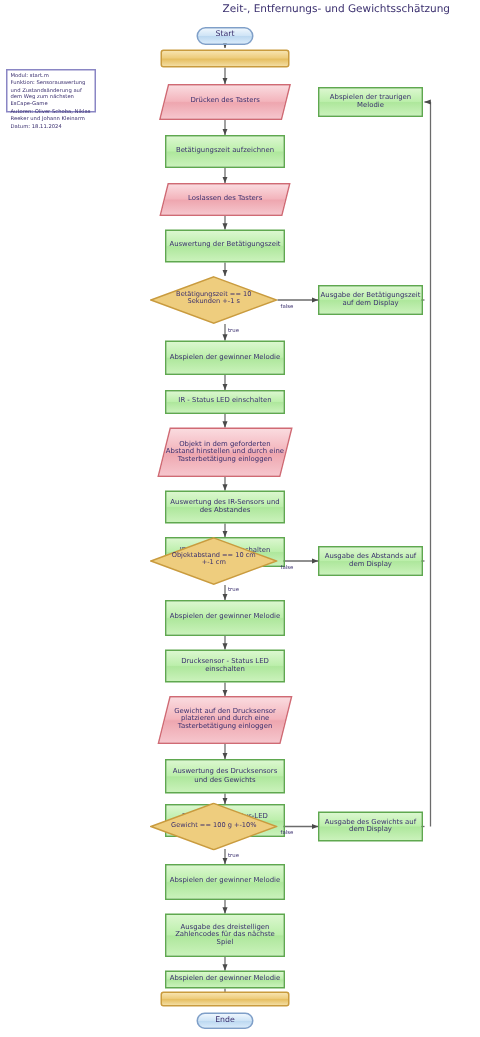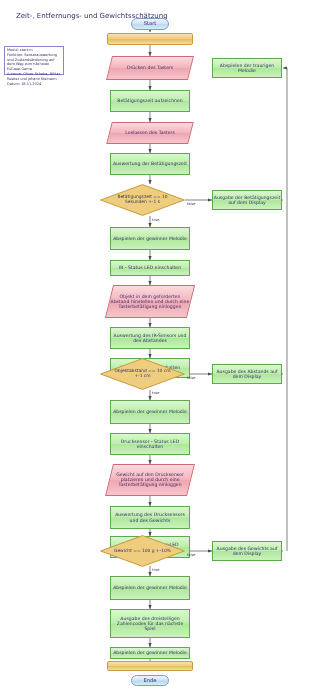--- a/index.html
+++ b/index.html
@@ -55,22 +55,22 @@
   .note{
     position:absolute;box-sizing:border-box;
     border:1px solid #8a86c4;
     background:#ffffff;
     font-size:3.5px;line-height:1.38;
     color:#3a2f6e;text-align:left;
     padding:1px 2px;
     white-space:pre-line;
   }
   .title{
-    position:absolute;width:300px;text-align:left;top:12px;left:0;
-    font-size:7px;color:#3a2f6e;padding-left:16px;
+    position:absolute;width:300px;text-align:right;top:2px;left:0;
+    font-size:7px;color:#3a2f6e;
   }
   .edgelabel{
     position:absolute;font-size:3.6px;color:#3a2f6e;
   }
 </style>
 </head>
 <body>
 
 <div id="canvas">
 

